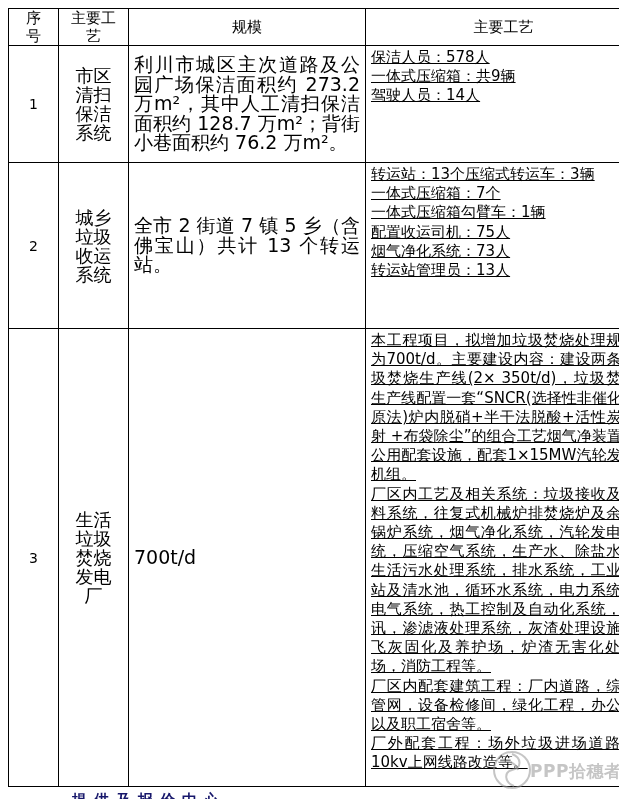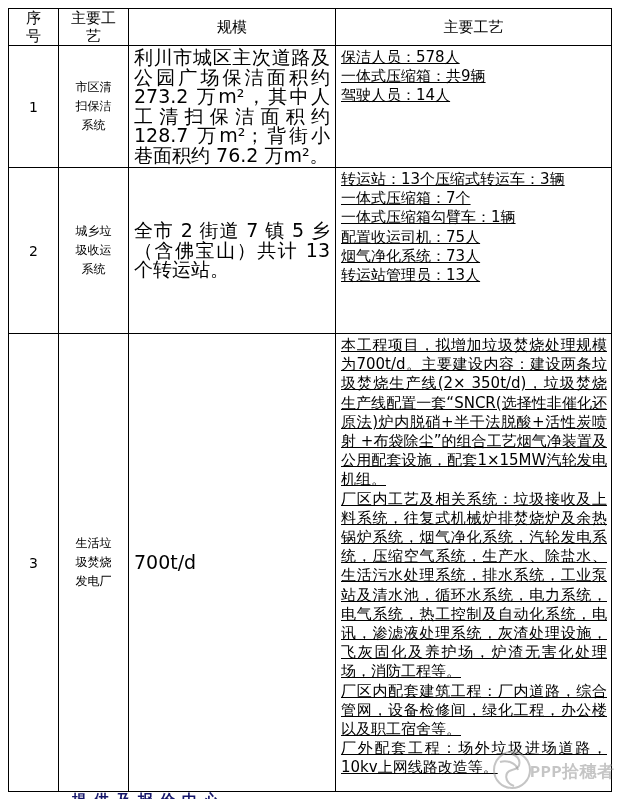--- a/index.html
+++ b/index.html
@@ -19,21 +19,21 @@
     width: 603px;
     border-collapse: collapse;
     table-layout: fixed;
   }
   table.doc-table td, table.doc-table th {
     border: 1.5px solid #000;
     overflow: hidden;
   }
   th.col-seq, td.col-seq { width: 50px; }
   th.col-content, td.col-content { width: 70px; }
-  th.col-scale, td.col-scale { width: 207px; }
+  th.col-scale, td.col-scale { width: 237px; }
   th.col-process, td.col-process { width: 276px; }
 
   tr.header-row { height: 37px; }
   tr.row-1 { height: 117px; }
   tr.row-2 { height: 166px; }
   tr.row-3 { height: 458px; }
 
   th {
     font-weight: normal;
     font-size: 15px;
@@ -46,21 +46,21 @@
   th .wrap-3 { display: inline-block; width: 48px; line-height: 18px; }
 
   td.col-seq {
     text-align: center;
     vertical-align: middle;
     font-size: 14px;
   }
   td.col-content {
     text-align: center;
     vertical-align: middle;
-    font-size: 12px;
+    font-size: 18px;
     line-height: 19px;
     padding: 0 11px;
   }
   td.col-scale {
     vertical-align: middle;
     font-size: 19px;
     line-height: 19.5px;
     padding: 2px 5px;
     text-align: justify;
   }
@@ -79,21 +79,20 @@
   td.col-process .line { white-space: nowrap; }
 
   .watermark {
     position: absolute;
     left: 490px;
     top: 748px;
     width: 126px;
     height: 44px;
     color: #bdbdbd;
     pointer-events: none;
-    font-family: Liberation Mono, monospace;
   }
   .watermark .wm-text {
     position: absolute;
     left: 40px;
     top: 12px;
     font-size: 17px;
     font-weight: bold;
     letter-spacing: 0.5px;
     color: rgba(150,150,150,0.55);
     white-space: nowrap;

